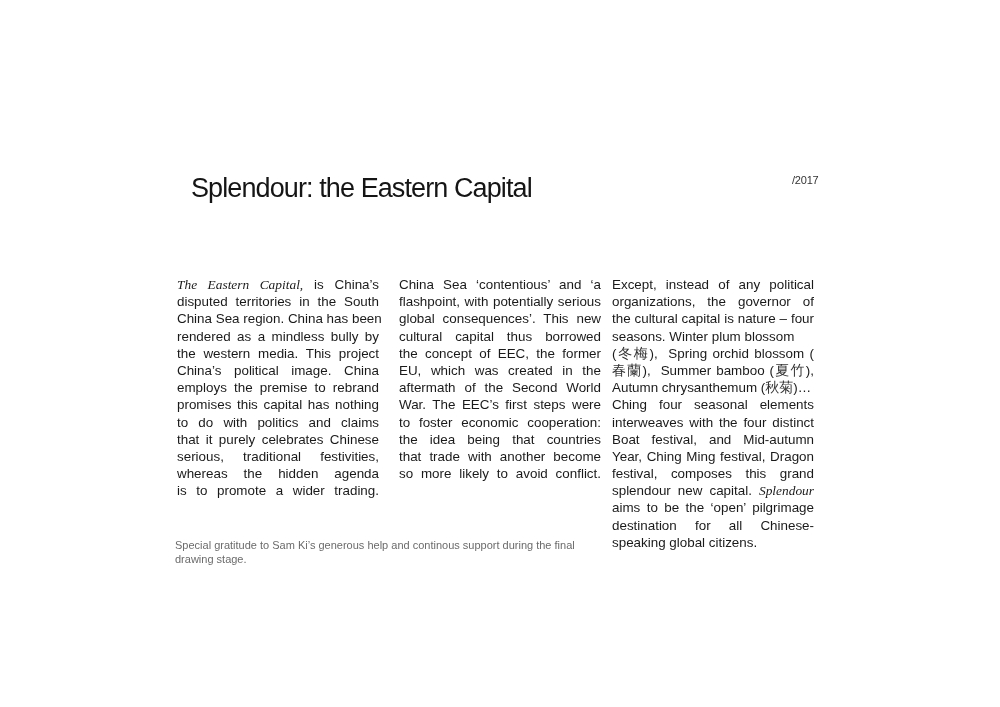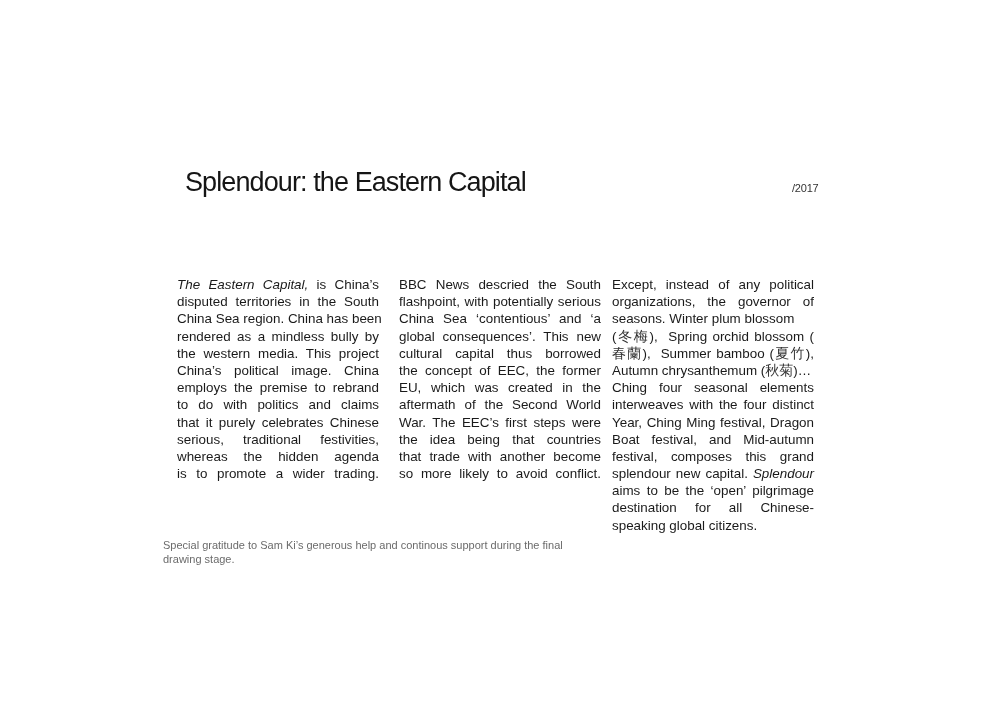--- a/index.html
+++ b/index.html
@@ -16,28 +16,28 @@
       color: #1c1c1c;
     }
     .page-title {
       position: absolute;
       left: 177px;
       top: 157px;
       font-size: 27px;
       font-weight: normal;
       letter-spacing: -0.9px;
       color: #151515;
-      margin: 8px;
+      margin: 14px;
       line-height: 34px;
       white-space: nowrap;
     }
     .year {
       position: absolute;
       left: 792px;
-      top: 182px;
+      top: 174px;
       font-size: 11px;
       color: #333;
       letter-spacing: -0.2px;
     }
     .column {
       position: absolute;
       top: 276px;
       width: 202px;
       font-size: 13.4px;
       line-height: 17.2px;
@@ -55,24 +55,24 @@
       overflow: visible;
     }
     .line.last {
       text-align-last: left;
     }
     .cjk {
       font-family: "DejaVu Serif", serif;
       font-size: 14px;
       color: #333;
     }
-    em { font-style: italic; }
+    em { font-style: italic; font-family: Liberation Serif, serif; }
     .ack {
       position: absolute;
-      left: 163px;
+      left: 175px;
       top: 538px;
       width: 440px;
       font-size: 11px;
       line-height: 14px;
       color: #6b6b6b;
     }
   </style>
 </head>
 <body>
 
@@ -80,53 +80,55 @@
 <div class="year">/2017</div>
 
 <div class="column col-1">
   <span class="line"><em>The Eastern Capital,</em> <span>is</span> <span>China’s</span></span>
   <span class="line">disputed territories in the South</span>
   <span class="line">China Sea region. China has been</span>
   <span class="line">rendered as a mindless bully by</span>
   <span class="line">the western media. This project</span>
   <span class="line">China’s political image. China</span>
   <span class="line">employs the premise to rebrand</span>
+  <span class="line">promises this capital has nothing</span>
   <span class="line">to do with politics and claims</span>
   <span class="line">that it purely celebrates Chinese</span>
   <span class="line">serious, traditional festivities,</span>
   <span class="line">whereas the hidden agenda</span>
   <span class="line">is to promote a wider trading.</span>
 </div>
 
 <div class="column col-2">
-  <span class="line">BBC News descried the South</span>
+  <span class="line">China Sea ‘contentious’ and ‘a</span>
   <span class="line">flashpoint, with potentially serious</span>
-  <span class="line">China Sea ‘contentious’ and ‘a</span>
   <span class="line">global consequences’. This new</span>
   <span class="line">cultural capital thus borrowed</span>
   <span class="line">the concept of EEC, the former</span>
   <span class="line">EU, which was created in the</span>
   <span class="line">aftermath of the Second World</span>
   <span class="line">War. The EEC’s first steps were</span>
+  <span class="line">to foster economic cooperation:</span>
   <span class="line">the idea being that countries</span>
   <span class="line">that trade with another become</span>
   <span class="line">so more likely to avoid conflict.</span>
 </div>
 
 <div class="column col-3">
   <span class="line">Except, instead of any political</span>
   <span class="line">organizations, the governor of</span>
+  <span class="line">the cultural capital is nature – four</span>
   <span class="line last">seasons. Winter plum blossom</span>
   <span class="line"><span>(</span><span class="cjk">冬梅</span><span style="white-space:pre">),  Spring orchid blossom (</span></span>
   <span class="line"><span class="cjk">春蘭</span><span style="white-space:pre">),  Summer bamboo (</span><span class="cjk">夏竹</span><span>),</span></span>
   <span class="line last"><span style="white-space:pre">Autumn chrysanthemum (</span><span class="cjk">秋菊</span><span>)…</span></span>
   <span class="line">Ching four seasonal elements</span>
   <span class="line">interweaves with the four distinct</span>
+  <span class="line">Boat festival, and Mid-autumn</span>
   <span class="line">Year, Ching Ming festival, Dragon</span>
-  <span class="line">Boat festival, and Mid-autumn</span>
   <span class="line">festival, composes this grand</span>
   <span class="line"><span style="white-space:pre">splendour new capital. </span><em>Splendour</em></span>
   <span class="line">aims to be the ‘open’ pilgrimage</span>
   <span class="line">destination for all Chinese-</span>
   <span class="line last">speaking global citizens.</span>
 </div>
 
 <div class="ack">
   <div>Special gratitude to Sam Ki’s generous help and continous support during the final</div>
   <div>drawing stage.</div>

